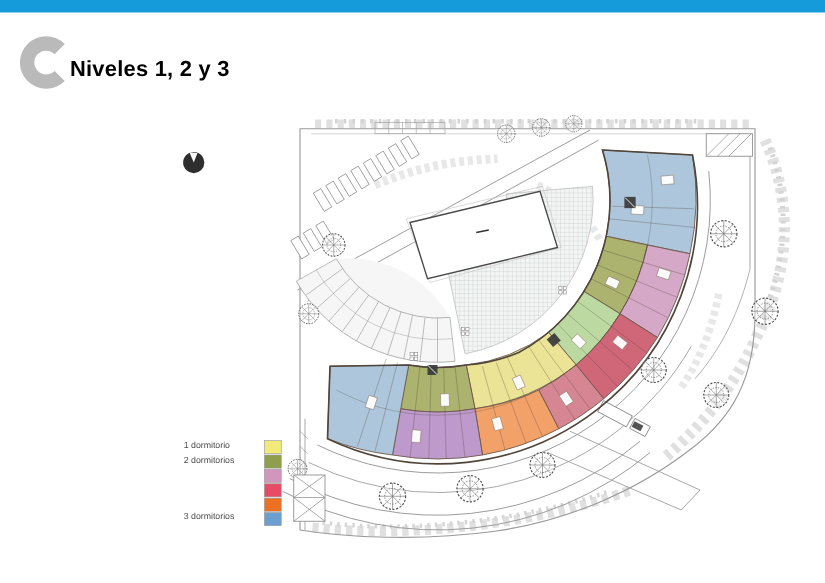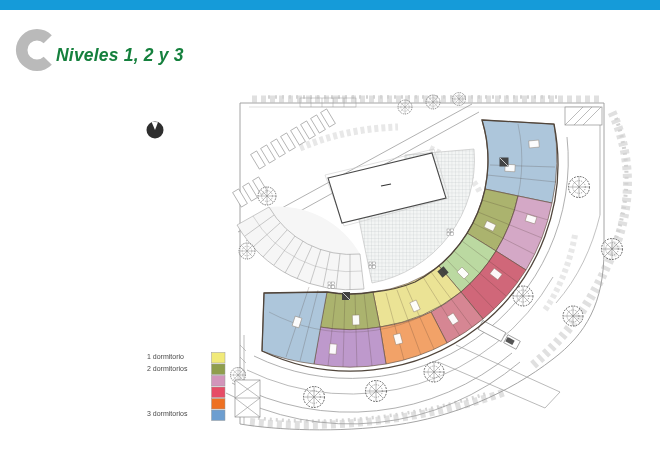--- a/index.html
+++ b/index.html
@@ -17,21 +17,21 @@
 </style>
 </head>
 <body>
 
 <div class="topbar" style="background-color: rgb(21, 155, 217);"></div>
 
 <svg class="logo" viewBox="0 0 48 48">
   <path d="M38.8,39.8 A21 21 0 1 1 38.8,10.2 L30.7,18.3 A9.5 9.5 0 1 0 30.7,31.7 Z" fill="#bababa"></path>
 </svg>
 
-<h1 class="title" style="color: #15803d; font-style: italic;">Niveles 1, 2 y 3</h1>
+<h1 class="title" style="color: #000000;">Niveles 1, 2 y 3</h1>
 
 <svg class="plan-svg" viewBox="130 92 530 374">
   <defs>
     <pattern id="hatch" width="3.5" height="3.5" patternUnits="userSpaceOnUse">
       <rect width="3.5" height="3.5" fill="#f3f5f4"></rect>
       <path d="M0 0H3.5M0 0V3.5" stroke="#b4bcba" stroke-width="0.4" fill="none"></path>
     </pattern>
     <g id="tree">
       <circle r="10" fill="#ffffff" fill-opacity="0.4" stroke="#4f4f4f" stroke-width="0.9" stroke-dasharray="1.6 1.2"></circle>
       <circle r="6" fill="none" stroke="#5d5d5d" stroke-width="0.6" stroke-dasharray="1 1.1"></circle>

